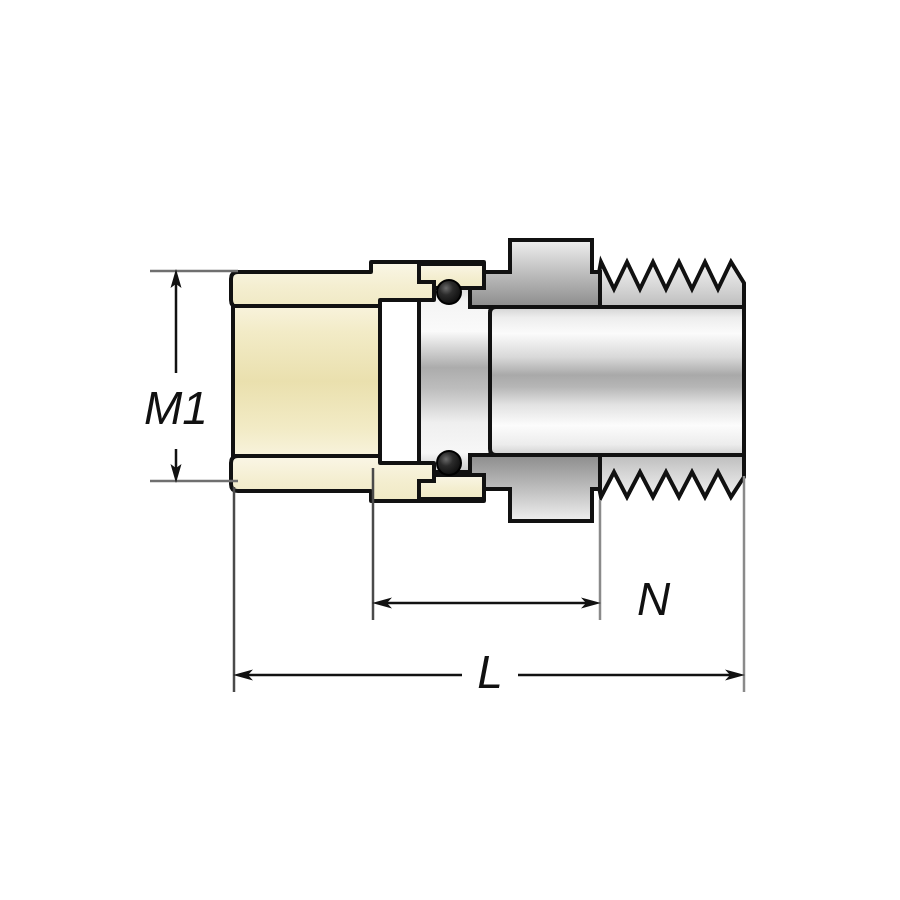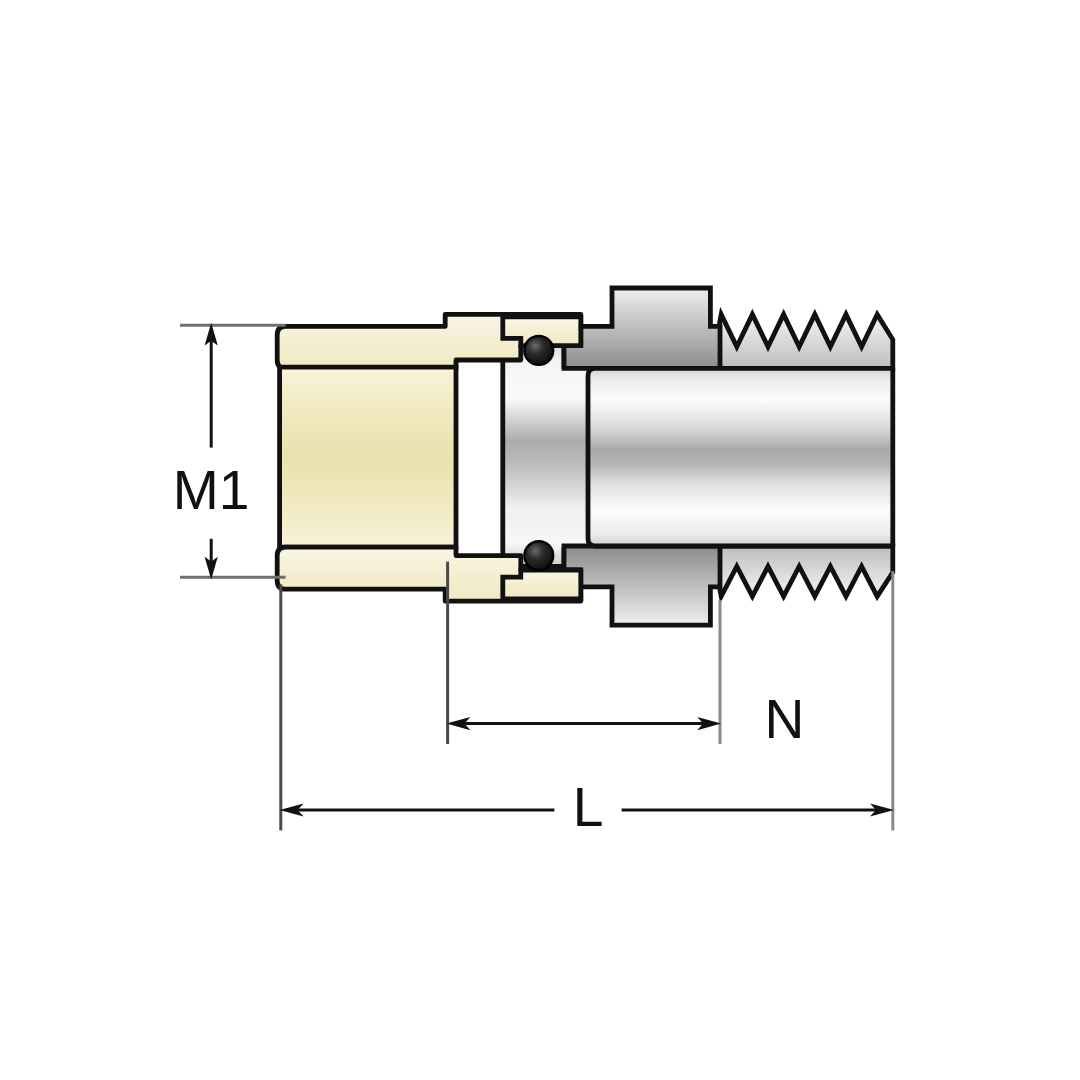--- a/index.html
+++ b/index.html
@@ -9,20 +9,21 @@
   }
   body {
     font-family: "Liberation Sans", sans-serif;
   }
   #drawing-root {
     position: relative;
     width: 900px;
     height: 900px;
     background: #ffffff;
     overflow: hidden;
+    font-style: italic;
   }
   #drawing-svg {
     display: block;
     width: 900px;
     height: 900px;
   }
   .dim-label {
     font-family: "Liberation Sans", sans-serif;
     font-weight: 400;
     fill: #111111;

